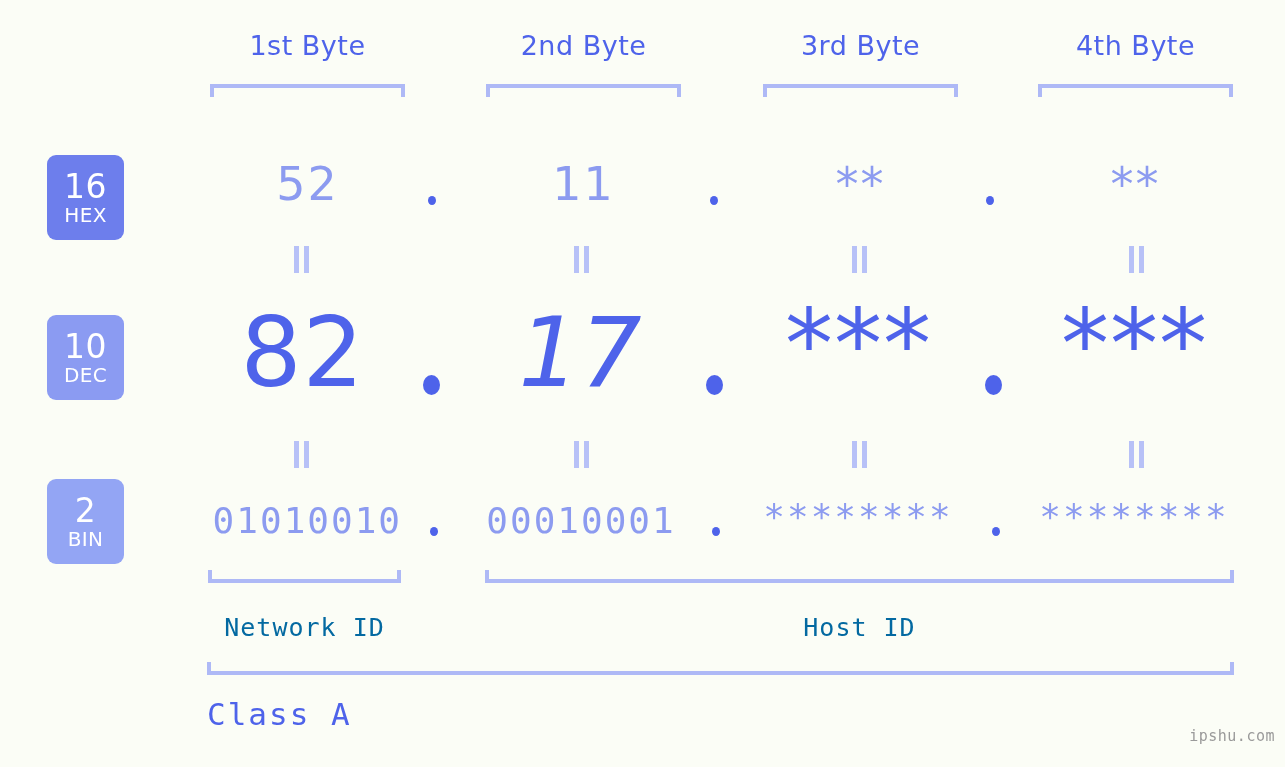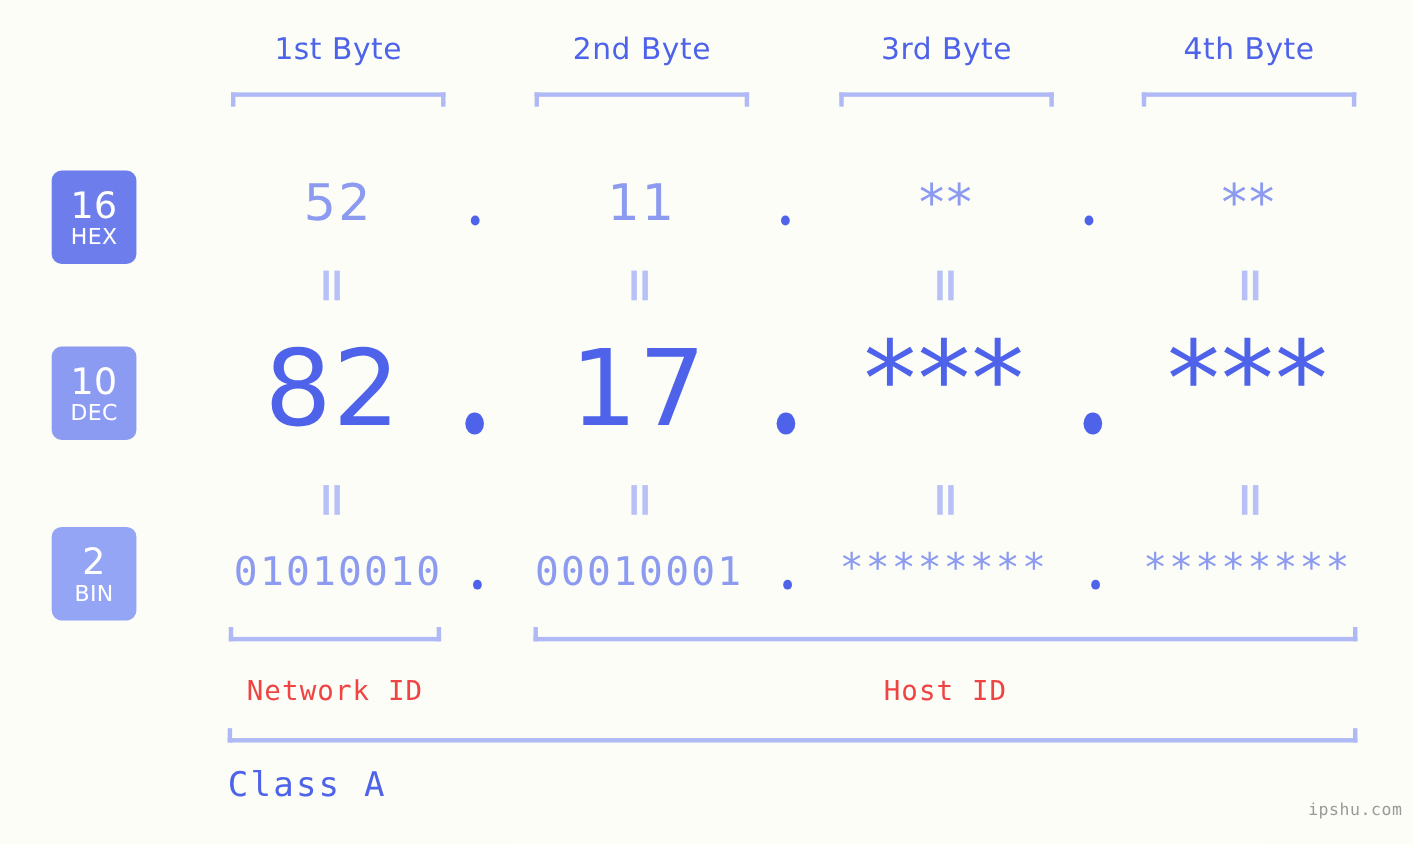--- a/index.html
+++ b/index.html
@@ -131,21 +131,21 @@
   }
   .eqmark i.l { left: 1px; }
   .eqmark i.r { left: 11px; }
 
   
   .section-label {
     position: absolute;
     text-align: center;
     font-family: "DejaVu Sans Mono", monospace;
     font-size: 25px;
-    color: #ef4444;
+    color: #0369a1;
     white-space: nowrap;
     letter-spacing: 1px;
   }
   .class-label {
     position: absolute;
     font-family: "DejaVu Sans Mono", monospace;
     font-size: 31px;
     color: #4e63ea;
     white-space: nowrap;
     letter-spacing: 2px;
@@ -210,21 +210,21 @@
     </div>
 
   <div class="badge row-badge" style="top:315px; background:#8b9bf2;">
     <span class="num">10</span>
     <span class="nam">DEC</span>
   </div>
 
   <div class="row-dec">
     <div class="cell" style="left:205px; top:297px; width:195px;">82</div>
     <div class="dot big" style="left:423px; top:375px;"></div>
-    <div class="cell" style="left:483px; top:297px; width:195px;">17</div>
+    <div class="cell" style="left:483px; top:297px; width:195px;font-style:italic;">17</div>
     <div class="dot big" style="left:706px; top:375px;"></div>
     <div class="cell masked" style="left:761px; top:289px; width:195px;">***</div>
     <div class="dot big" style="left:985px; top:375px;"></div>
     <div class="cell masked" style="left:1037px; top:289px; width:195px;">***</div>
   </div>
 
   <div class="eqmark" style="left:293px; top:441px;">
       <i class="l"></i>
       <i class="r"></i>
     </div>

